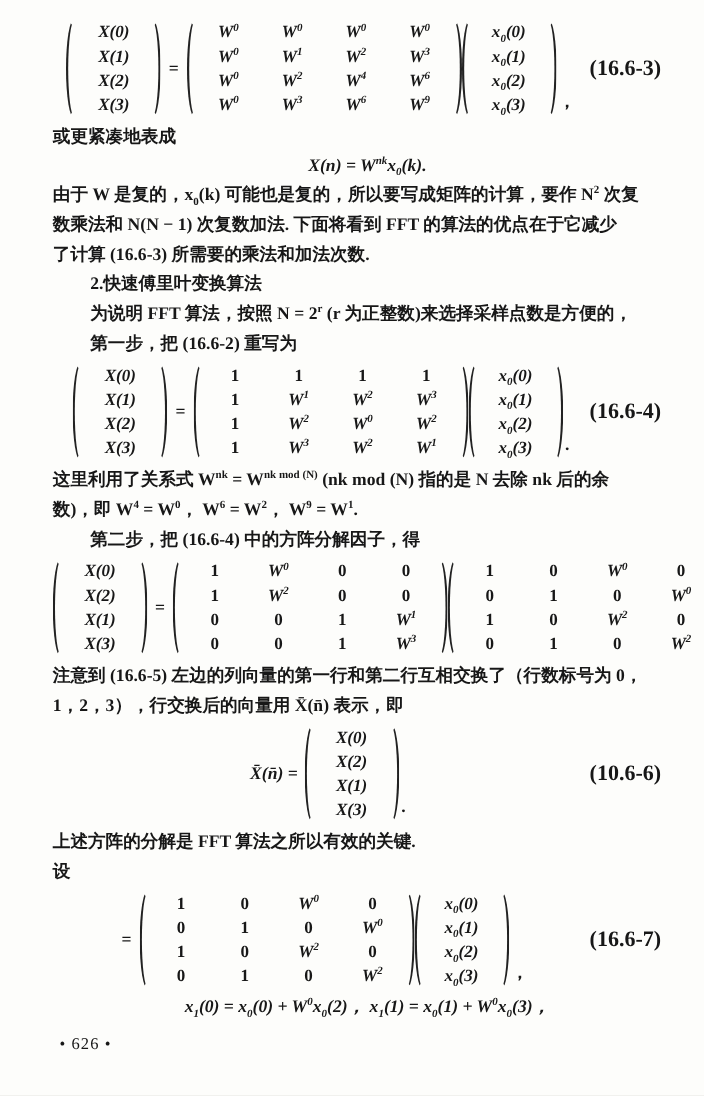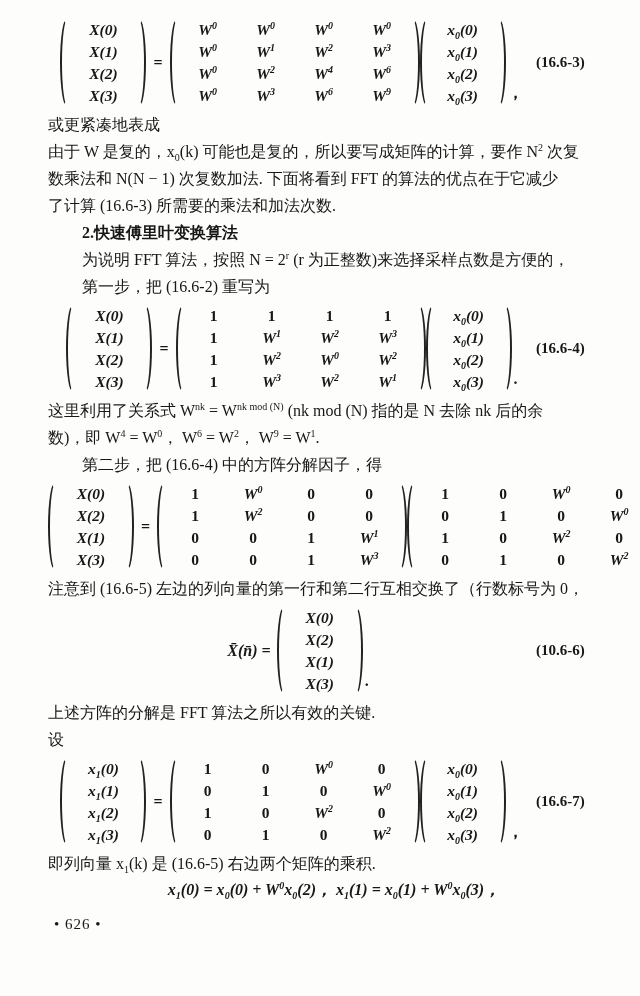--- a/index.html
+++ b/index.html
@@ -4,28 +4,28 @@
 <style>
   html,body{margin:0;padding:0;background:#e8e8e4;}
   .page{
     width:640px;height:996px;box-sizing:border-box;
     padding:14px 20px 0 48px;
     background:#fdfdfb;color:#171717;
     font-family:"Liberation Serif","DejaVu Serif",serif;
     font-size:16px;line-height:27px;
     overflow:hidden;position:relative;
   }
-  .line{white-space:nowrap;}
+  .line{white-space:nowrap;font-weight:bold;}
   .indent{padding-left:34px;}
   .heading{font-weight:bold;padding-left:34px;}
   .mathline{text-align:center;font-style:italic;font-weight:bold;line-height:26px;}
 
   .eqrow{display:flex;align-items:center;margin:3px 0;}
   .eqmain{flex:1;display:flex;justify-content:center;align-items:center;}
-  .eqlabel{width:84px;text-align:left;font-weight:bold;font-size:15px;flex:none;}
+  .eqlabel{width:84px;text-align:left;font-weight:bold;font-size:20px;flex:none;}
 
   .pgroup{display:flex;align-items:stretch;}
   .paren{width:11px;border:2px solid transparent;flex:none;}
   .pl{border-left:2px solid #222;border-radius:50%;margin-right:1px;}
   .pr{border-right:2px solid #222;border-radius:50%;margin-left:1px;}
 
   .vec,.mat{display:grid;row-gap:3px;align-content:center;padding:3px 2px;}
   .mat{column-gap:18px;}
   .mcell{
     min-width:40px;height:19px;line-height:19px;text-align:center;
@@ -89,20 +89,21 @@
             <span class="mcell">x<sub>0</sub>(3)</span>
           </div>
         <span class="paren pr"></span>
       </div>
       <span class="trail">，</span>
     </div>
     <div class="eqlabel">(16.6-3)</div>
   </div>
 
   <div class="line">或更紧凑地表成</div>
+  <div class="mathline">X(n) = W<sup>nk</sup>x<sub>0</sub>(k).</div>
 
   <div class="line">由于 W 是复的，x<sub>0</sub>(k) 可能也是复的，所以要写成矩阵的计算，要作 N<sup>2</sup> 次复</div>
   <div class="line">数乘法和 N(N − 1) 次复数加法. 下面将看到 FFT 的算法的优点在于它减少</div>
   <div class="line">了计算 (16.6-3) 所需要的乘法和加法次数.</div>
 
   <div class="line heading">2.快速傅里叶变换算法</div>
 
   <div class="line indent">为说明 FFT 算法，按照 N = 2<sup>r</sup> (r 为正整数)来选择采样点数是方便的，</div>
 
   <div class="line indent">第一步，把 (16.6-2) 重写为</div>
@@ -228,20 +229,21 @@
             <span class="mcell">x<sub>0</sub>(3)</span>
           </div>
         <span class="paren pr"></span>
       </div>
 
     </div>
 
   </div>
 
   <div class="line">注意到 (16.6-5) 左边的列向量的第一行和第二行互相交换了（行数标号为 0，</div>
+  <div class="line">1，2，3），行交换后的向量用 X̄(n̄) 表示，即</div>
 
   <div class="eqrow">
     <div class="eqmain">
       <span class="lhs">X̄(n̄) =</span>
       <div class="pgroup">
         <span class="paren pl"></span>
         <div class="vec">
             <span class="mcell">X(0)</span>
             <span class="mcell">X(2)</span>
             <span class="mcell">X(1)</span>
@@ -252,30 +254,20 @@
       <span class="trail">.</span>
     </div>
     <div class="eqlabel">(10.6-6)</div>
   </div>
 
   <div class="line">上述方阵的分解是 FFT 算法之所以有效的关键.</div>
   <div class="line">设</div>
 
   <div class="eqrow">
     <div class="eqmain">
-      <div class="pgroup">
-        <span class="paren pl"></span>
-        <div class="vec">
-            <span class="mcell">x<sub>1</sub>(0)</span>
-            <span class="mcell">x<sub>1</sub>(1)</span>
-            <span class="mcell">x<sub>1</sub>(2)</span>
-            <span class="mcell">x<sub>1</sub>(3)</span>
-          </div>
-        <span class="paren pr"></span>
-      </div>
       <span class="eqop">=</span>
       <div class="pgroup">
         <span class="paren pl"></span>
         <div class="mat" style="grid-template-columns: repeat(4, auto);">
             <span class="mcell up">1</span>
             <span class="mcell up">0</span>
             <span class="mcell">W<sup>0</sup></span>
             <span class="mcell up">0</span>
             <span class="mcell up">0</span>
             <span class="mcell up">1</span>
@@ -300,18 +292,17 @@
             <span class="mcell">x<sub>0</sub>(2)</span>
             <span class="mcell">x<sub>0</sub>(3)</span>
           </div>
         <span class="paren pr"></span>
       </div>
       <span class="trail">，</span>
     </div>
     <div class="eqlabel">(16.6-7)</div>
   </div>
 
-  <div class="line">即列向量 x<sub>1</sub>(k) 是 (16.6-5) 右边两个矩阵的乘积.</div>
   <div class="mathline">x<sub>1</sub>(0) = x<sub>0</sub>(0) + W<sup>0</sup>x<sub>0</sub>(2)，  x<sub>1</sub>(1) = x<sub>0</sub>(1) + W<sup>0</sup>x<sub>0</sub>(3)，</div>
 
   <div class="footer">• 626 •</div>
 
 </div>
 
 </body></html>

